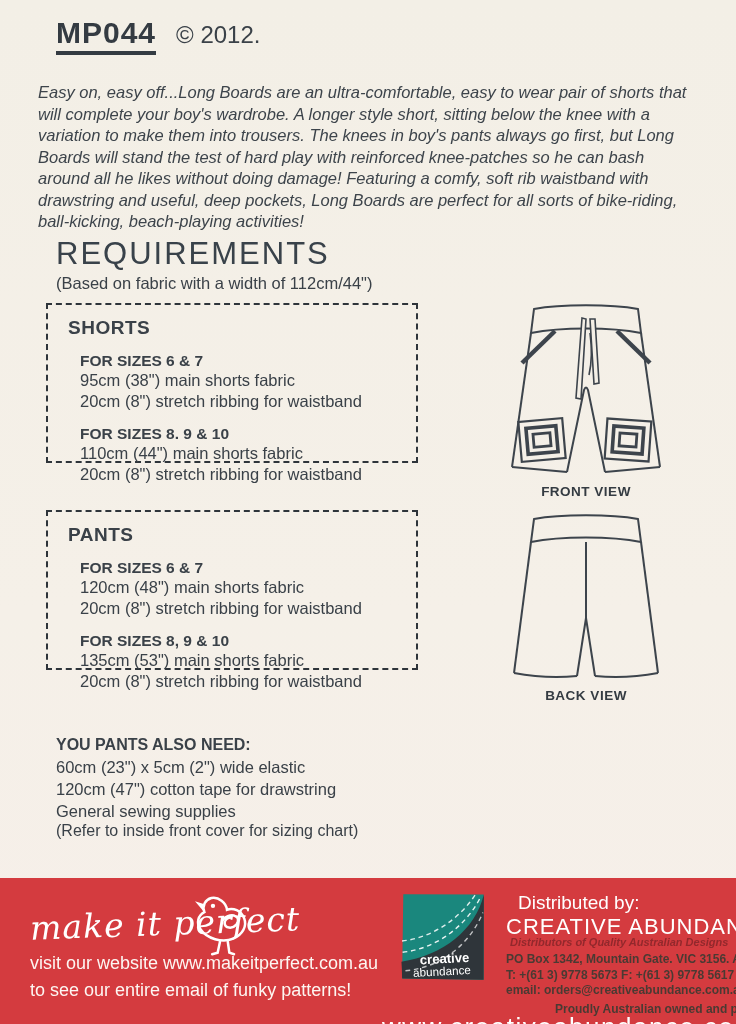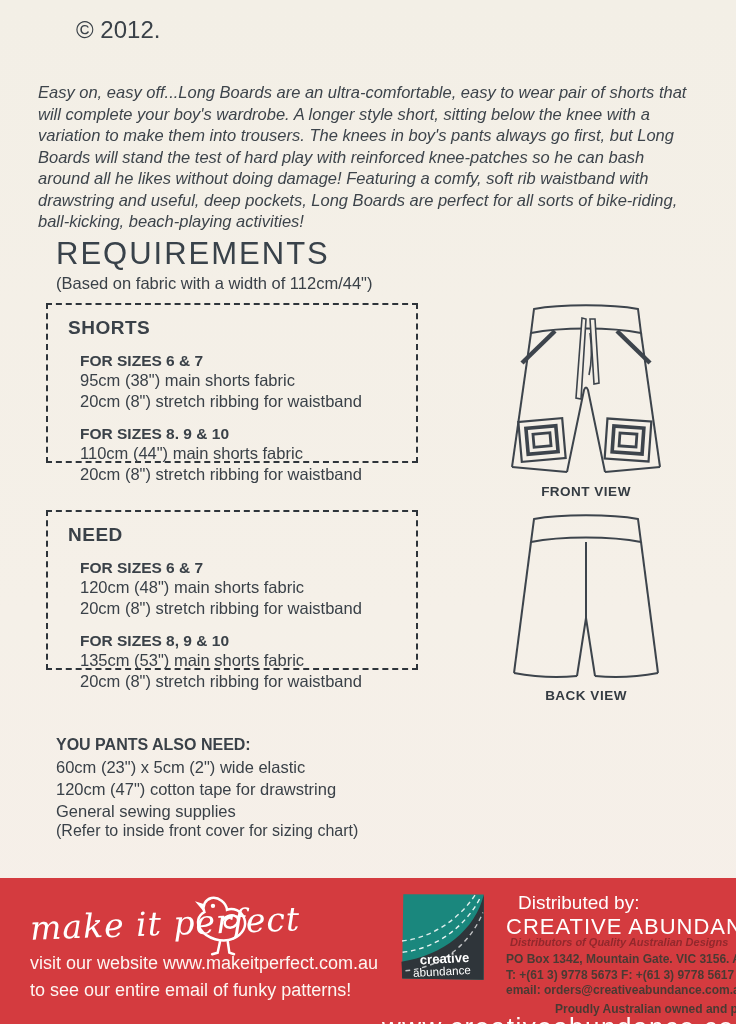--- a/index.html
+++ b/index.html
@@ -69,20 +69,21 @@
   .proud { position:absolute; left:555px; top:124px; font-size:12px; font-weight:bold; color:#4a3a33; white-space:nowrap; }
   .big-url { position:absolute; left:382px; top:134px; font-size:26px; font-weight:300;
              letter-spacing:1.5px; color:#fff; white-space:nowrap; }
 </style>
 </head>
 <body>
 
 <div class="page">
 
   <div class="header">
+    <span class="code">MP044</span>
     <span class="copyright">© 2012.</span>
   </div>
 
   <p class="intro">Easy on, easy off...Long Boards are an ultra-comfortable, easy to wear pair of shorts that will complete your boy's wardrobe.  A longer style short, sitting below the knee with a variation to make them into trousers.  The knees in boy's pants always go first, but Long Boards will stand the test of hard play with reinforced knee-patches so he can bash around all he likes without doing damage!  Featuring a comfy, soft rib waistband with drawstring and useful, deep pockets, Long Boards are perfect for all sorts of bike-riding, ball-kicking, beach-playing activities!</p>
 
   <div class="req-title">REQUIREMENTS</div>
   <div class="req-sub">(Based on fabric with a width of 112cm/44")</div>
 
   <div class="req-box box-shorts">
     <div class="box-title">SHORTS</div>
@@ -92,21 +93,21 @@
       <div class="size-line">20cm (8") stretch ribbing for waistband</div>
     </div>
     <div class="size-group">
       <div class="size-heading">FOR SIZES 8. 9 &amp; 10</div>
       <div class="size-line">110cm (44") main shorts fabric</div>
       <div class="size-line">20cm (8") stretch ribbing for waistband</div>
     </div>
   </div>
 
   <div class="req-box box-pants">
-    <div class="box-title">NEED</div>
+    <div class="box-title">PANTS</div>
     <div class="size-group">
       <div class="size-heading">FOR SIZES 6 &amp; 7</div>
       <div class="size-line">120cm (48") main shorts fabric</div>
       <div class="size-line">20cm (8") stretch ribbing for waistband</div>
     </div>
     <div class="size-group">
       <div class="size-heading">FOR SIZES 8, 9 &amp; 10</div>
       <div class="size-line">135cm (53") main shorts fabric</div>
       <div class="size-line">20cm (8") stretch ribbing for waistband</div>
     </div>

